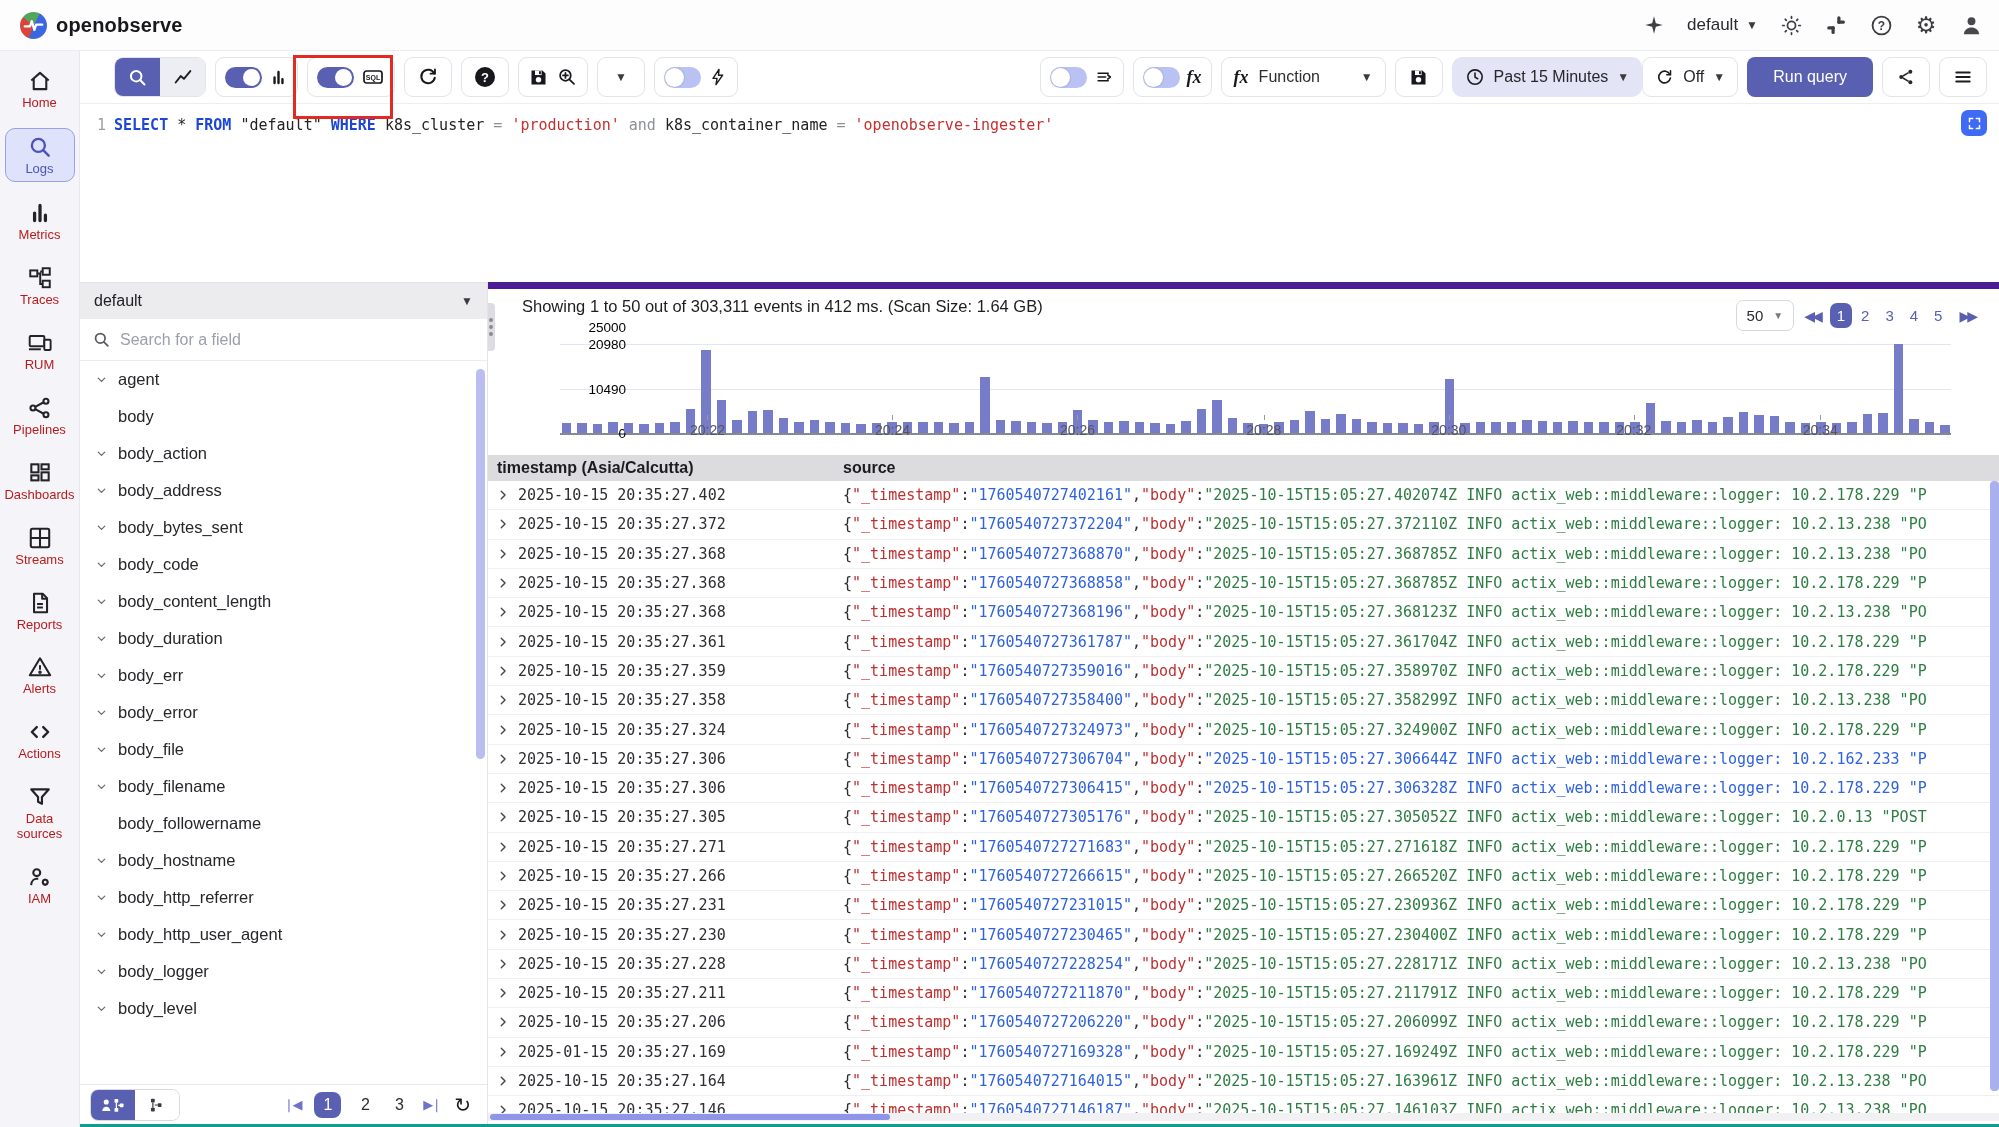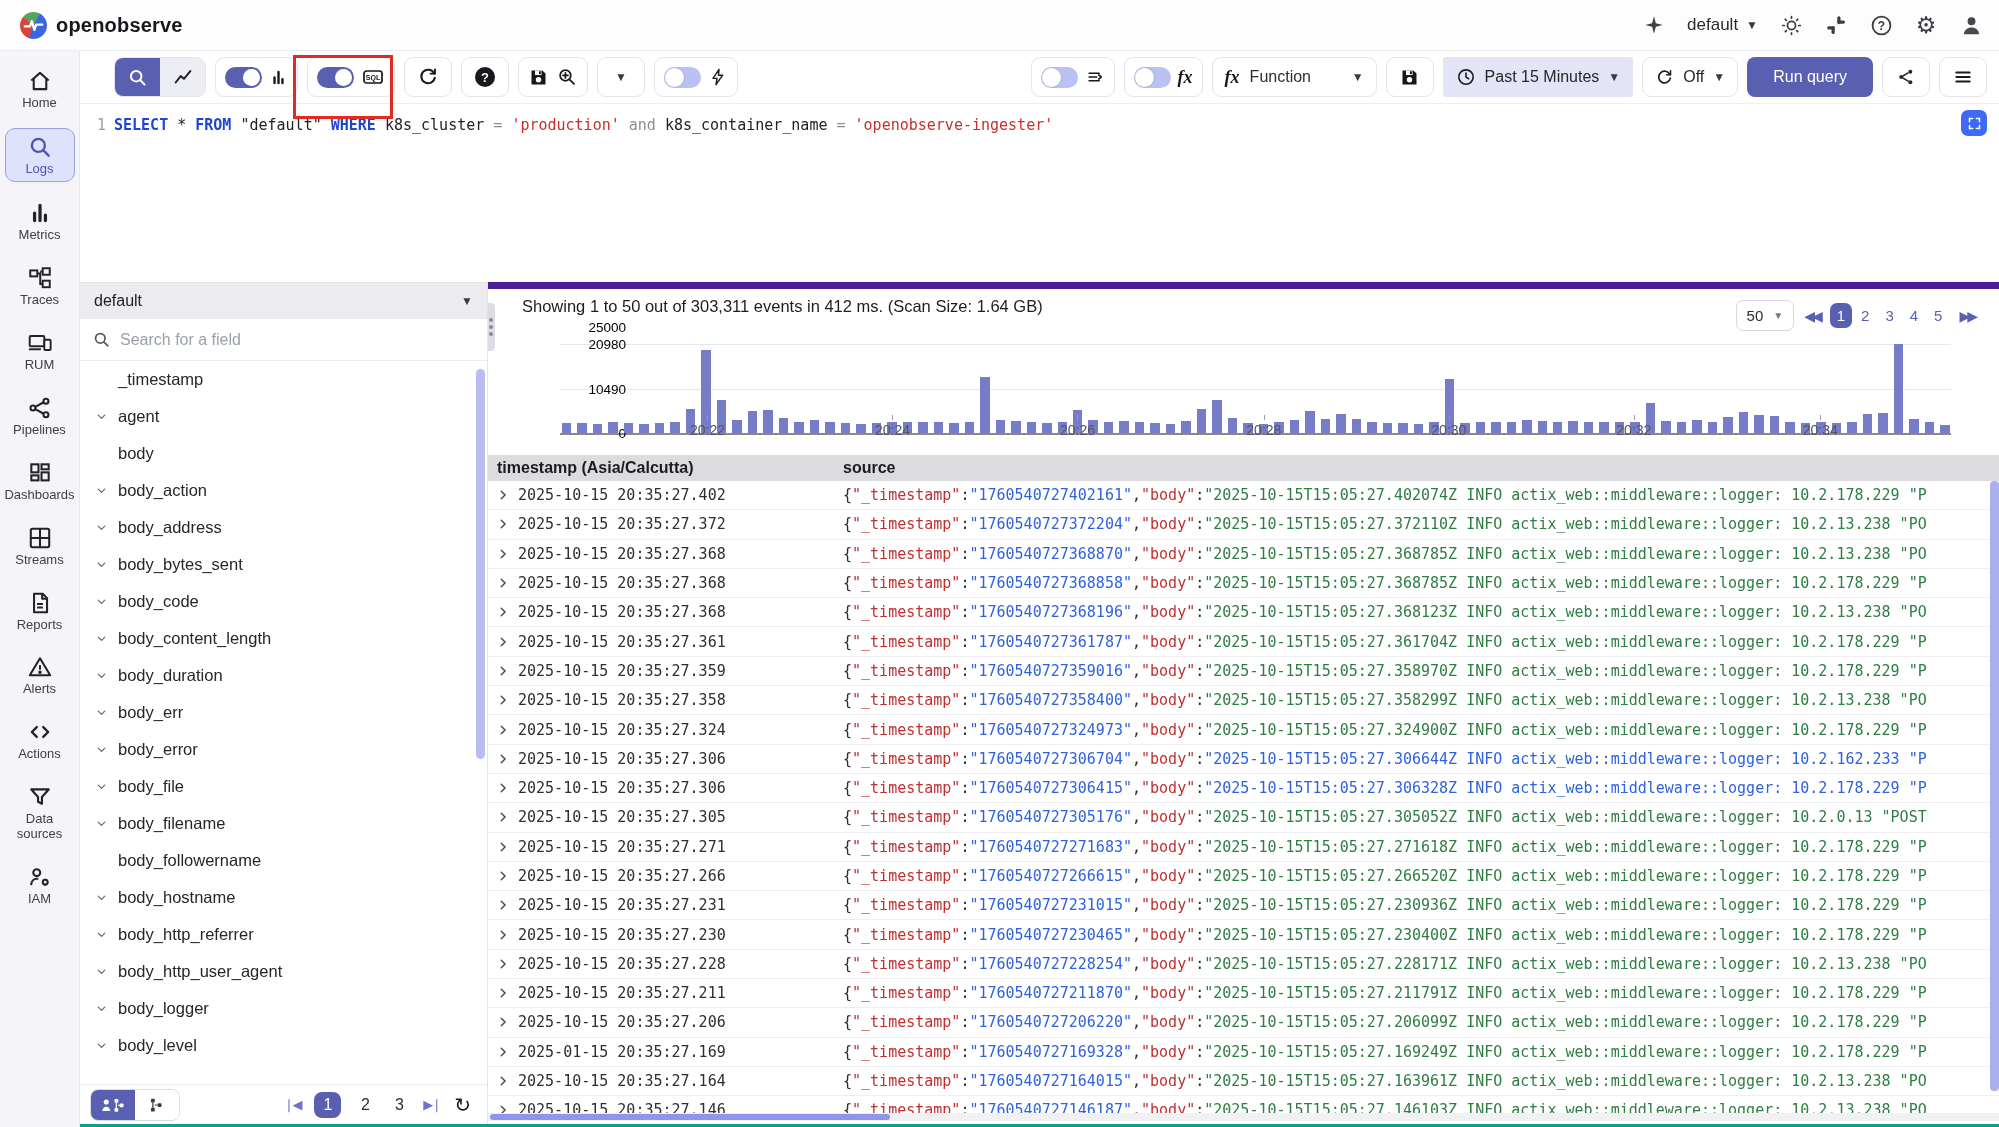--- a/index.html
+++ b/index.html
@@ -27,39 +27,39 @@
   .half-btn.active { background:#5960b2; }
   .sq-btn { width:48px; height:40px; border:1px solid #e3e3ea; border-radius:9px; background:#fff; display:flex; align-items:center; justify-content:center; margin-right:9px; cursor:pointer; }
   .toggle { width:37px; height:21px; border-radius:11px; position:relative; flex:0 0 auto; cursor:pointer; }
   .toggle.on { background:#5960b2; }
   .toggle.on::after { content:""; position:absolute; right:2px; top:2px; width:17px; height:17px; border-radius:50%; background:#fff; }
   .toggle.off { background:#b9c2f2; }
   .toggle.off::after { content:""; position:absolute; left:1px; top:1px; width:19px; height:19px; border-radius:50%; background:#fff; box-shadow:0 0 2px rgba(0,0,0,.25); }
   .tb-spacer { flex:1; }
   .fn-select { display:flex; align-items:center; gap:10px; height:40px; border:1px solid #e3e3ea; border-radius:9px; padding:0 12px; margin-right:9px; font-size:16px; color:#2c2c32; cursor:pointer; min-width:165px; }
   .fx-it { font-family:"Liberation Serif", serif; font-style:italic; font-weight:bold; font-size:18px; color:#17171c; }
-  .time-pill { display:flex; align-items:center; gap:9px; height:40px; background:#e3e4f5; border-radius:3px; padding:0 13px; font-size:16px; color:#26262c; margin-right:9px; cursor:pointer; }
+  .time-pill { display:flex; align-items:center; gap:9px; height:40px; background:#e3e4f5; border-radius:10px; padding:0 13px; font-size:16px; color:#26262c; cursor:pointer; }
   .off-pill { display:flex; align-items:center; gap:9px; height:40px; border:1px solid #e3e3ea; border-radius:9px; padding:0 12px; font-size:16px; color:#26262c; margin-right:9px; cursor:pointer; }
   .run-btn { height:40px; background:#5960b2; color:#fff; border:none; border-radius:8px; font-size:16px; padding:0 26px; margin-right:9px; cursor:pointer; font-family:inherit; }
   .red-box { position:absolute; left:293px; top:55px; width:100px; height:64px; border:3px solid #e02a22; z-index:8; pointer-events:none; }
 
   
   .querybar { position:absolute; left:80px; top:104px; width:1919px; height:41px; background:#fff; display:flex; align-items:center; z-index:3; }
   .qline { font-family:"DejaVu Sans Mono", monospace; font-size:15px; color:#9aa0a8; width:34px; text-align:right; padding-right:8px; }
   .qtext { font-family:"DejaVu Sans Mono", monospace; font-size:15px; white-space:pre; }
   .qt-kw { color:#1d46d8; font-weight:bold; }
   .qt-pl { color:#222; }
   .qt-gr { color:#8b8f98; }
   .qt-str { color:#c62f2f; }
   .expand-btn { position:absolute; right:12px; top:6px; width:26px; height:26px; border-radius:7px; background:#3f6af5; display:flex; align-items:center; justify-content:center; cursor:pointer; }
 
   
   .rail { position:absolute; left:0; top:51px; width:80px; height:1076px; background:#f4f4f9; border-right:1px solid #e7e7ee; display:flex; flex-direction:column; align-items:center; padding-top:12px; gap:13px; z-index:6; }
   .rail-item { width:70px; display:flex; flex-direction:column; align-items:center; gap:2px; cursor:pointer; padding:5px 0 4px; border-radius:10px; }
-  .rail-item .lbl { font-size:13px; color:#404040; text-align:center; line-height:1.15; }
+  .rail-item .lbl { font-size:13px; color:#b91c1c; text-align:center; line-height:1.15; }
   .rail-item svg { display:block; }
   .rail-item.active { background:#dfe2fb; border:1px solid #9aa0e0; }
   .rail-item.active .lbl { color:#4b54b8; }
 
   
   .fields { position:absolute; left:80px; top:282px; width:408px; height:842px; background:#fff; border-top:1px solid #e3e3e8; border-right:1px solid #e3e3e8; z-index:3; display:flex; flex-direction:column; }
   .stream-row { height:36px; background:#ececef; display:flex; align-items:center; justify-content:space-between; padding:0 14px; font-size:16px; color:#202026; cursor:pointer; flex:0 0 auto; }
   .search-row { height:42px; display:flex; align-items:center; gap:9px; padding:0 12px; border-bottom:1px solid #ececf0; flex:0 0 auto; }
   .search-ph { font-size:16px; color:#9aa0ab; }
   .field-list { position:relative; flex:1; overflow:hidden; }
@@ -460,24 +460,20 @@
     <div class="search-row">
       <span class="icn">
         <svg width="19" height="19" viewBox="0 0 24 24" fill="none" stroke="#5a5a62" stroke-width="2.2" stroke-linecap="round">
             <circle cx="10.5" cy="10.5" r="6"></circle>
             <path d="M15.2 15.2 20 20"></path>
           </svg>
       </span>
       <span class="search-ph">Search for a field</span>
     </div>
     <div class="field-list" id="field-list">
-        <div class="field-row">
-          <span class="chev"></span>
-          <span class="fname">_timestamp</span>
-        </div>
         <div class="field-row">
           <span class="chev">
             <svg width="13" height="13" viewBox="0 0 24 24" fill="none" stroke="#6a6a72" stroke-width="2.4" stroke-linecap="round" stroke-linejoin="round">
               <polyline points="6,9.5 12,15.5 18,9.5"></polyline>
             </svg>
           </span>
           <span class="fname">agent</span>
         </div>
         <div class="field-row">
           <span class="chev"></span>

